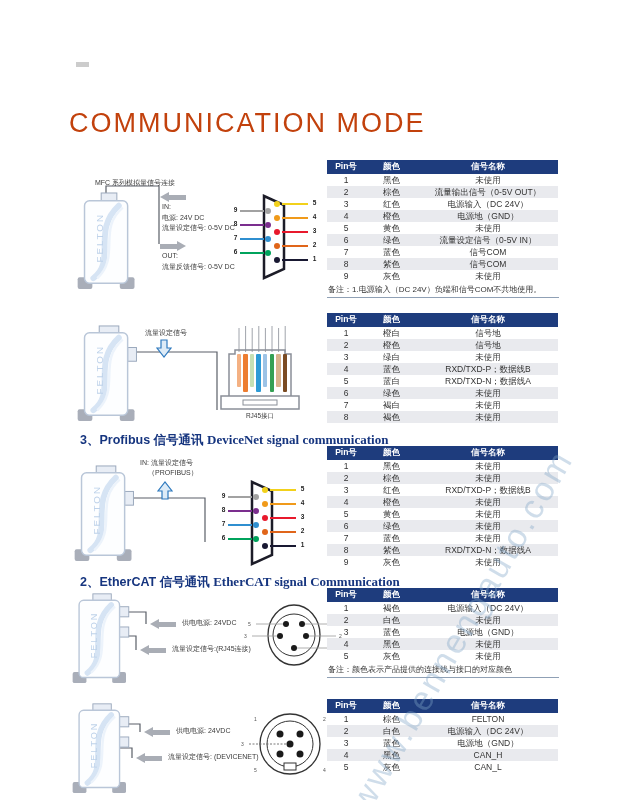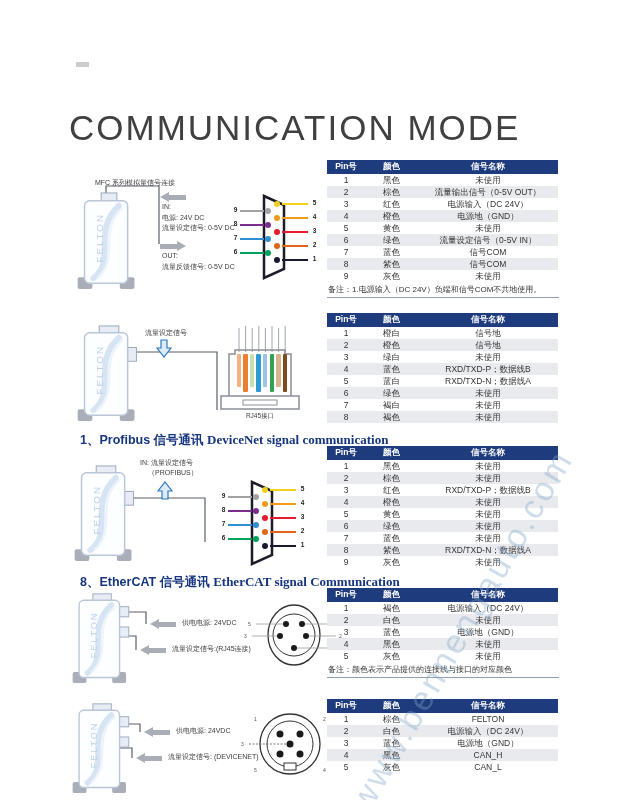--- a/index.html
+++ b/index.html
@@ -1,21 +1,21 @@
 <!DOCTYPE html>
 <html><head>
 <meta charset="utf-8">
 <style>
   html,body{margin:0;padding:0;}
   body{width:629px;height:800px;background:#ffffff;font-family:"Liberation Sans",sans-serif;position:relative;overflow:hidden;}
   .page{position:relative;width:629px;height:800px;background:#fff;}
 
   .top-tick{position:absolute;left:76px;top:62px;width:13px;height:5px;background:#cccccc;}
   .title-cn{position:absolute;left:70px;top:72px;font-size:26px;font-weight:bold;color:#2b52a4;letter-spacing:2px;}
-  .title-en{position:absolute;left:69px;top:108px;font-size:35px;color:#404040;letter-spacing:2px;}
+  .title-en{position:absolute;left:69px;top:108px;font-size:27px;color:#c2410c;letter-spacing:2px;}
 
   .watermark{position:absolute;left:342px;top:798px;transform:rotate(-60deg);transform-origin:0 0;
     font-size:34px;letter-spacing:3px;color:rgba(130,165,200,0.38);white-space:nowrap;z-index:5;}
 
   .sec-head{position:absolute;left:80px;font-size:12.5px;font-weight:bold;color:#16357f;white-space:nowrap;}
   .sec-head .en{font-family:"Liberation Serif",serif;font-size:13px;}
 
   .ptable{position:absolute;left:327px;width:231px;border-collapse:collapse;table-layout:fixed;z-index:4;}
   .ptable th{background:#1e3c7d;color:#fff;font-size:8.5px;font-weight:bold;height:14px;padding:0;text-align:center;}
   .ptable td{font-size:8.5px;color:#333;height:12px;line-height:12px;padding:0;text-align:center;white-space:nowrap;overflow:hidden;}
@@ -283,21 +283,21 @@
           <div class="bar" style="left: 47.9px; background: rgb(157, 195, 230); height: 33px;"></div>
           <div class="bar" style="left: 54.5px; background: rgb(53, 160, 84); height: 38px;"></div>
           <div class="bar" style="left: 61.1px; background: rgb(217, 179, 140); height: 33px;"></div>
           <div class="bar" style="left: 67.7px; background: rgb(123, 75, 34); height: 38px;"></div>
         </div>
       <div class="plabel">RJ45接口</div>
     </div>
   </div>
 
   <div class="sec-head" style="top:432px;">
-    <span>1、Profibus 信号通讯</span>
+    <span>3、Profibus 信号通讯</span>
     <span class="en">DeviceNet signal communication</span>
   </div>
 
   <table class="ptable" style="top:446px;">
     <colgroup>
         <col style="width:38px">
         <col style="width:53px">
         <col style="width:140px">
       </colgroup>
     <thead>
@@ -403,21 +403,21 @@
         <div class="w" style="left: 10px; top: 44px; width: 24px; background: rgb(47, 143, 208);"></div>
         <div class="d" style="left: 35px; top: 42px; background: rgb(47, 143, 208);"></div>
         <div class="n" style="left: 1px; top: 40px;">7</div>
         <div class="w" style="left: 10px; top: 58px; width: 24px; background: rgb(0, 163, 92);"></div>
         <div class="d" style="left: 35px; top: 56px; background: rgb(0, 163, 92);"></div>
         <div class="n" style="left: 1px; top: 54px;">6</div>
       </div>
   </div>
 
   <div class="sec-head" style="top:574px;">
-    <span>8、EtherCAT 信号通讯</span>
+    <span>2、EtherCAT 信号通讯</span>
     <span class="en">EtherCAT signal Communication</span>
   </div>
 
   <table class="ptable" style="top:588px;">
     <colgroup>
         <col style="width:38px">
         <col style="width:53px">
         <col style="width:140px">
       </colgroup>
     <thead>

